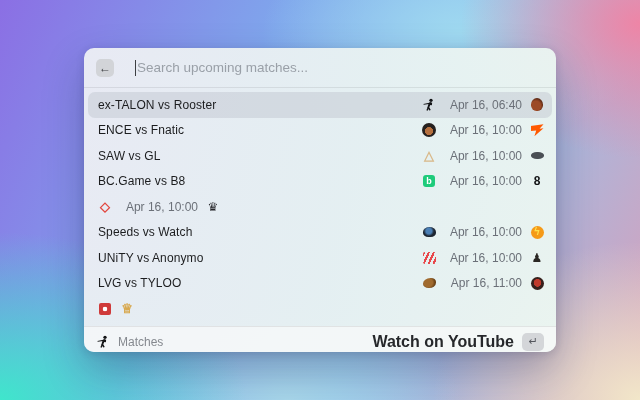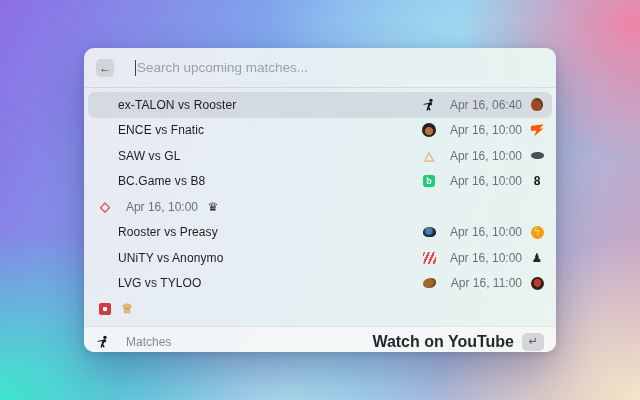--- a/index.html
+++ b/index.html
@@ -37,31 +37,31 @@
     flex:1; border:none; outline:none; background:transparent;
     font-family:"Liberation Sans", sans-serif; font-size:13.5px; color:#2a2c30;
   }
   .search-input::placeholder { color:#9aa0a8; }
   .list { flex:1; padding:4px; display:flex; flex-direction:column; }
   .row {
     height:25.5px; display:flex; align-items:center; border-radius:7px;
     padding:0 8px 0 10px; flex:0 0 25.5px;
   }
   .row.selected { background:rgba(197,202,211,.55); }
-  .row-title { flex:1; font-size:12px; font-weight:500; color:#1c1d1f; letter-spacing:.1px; white-space:nowrap; overflow:hidden;margin-left:20px; }
+  .row-title { flex:1; font-size:12px; font-weight:500; color:#1c1d1f; letter-spacing:.1px; white-space:nowrap; overflow:hidden; }
   .row-right { display:flex; align-items:flex-end; gap:8px; }
   .logo { width:14px; height:14px; display:flex; align-items:center; justify-content:center; font-size:12px; line-height:1; flex:0 0 14px; }
   .logo .shape { display:block; }
   .row-time { font-size:12px; color:#6b7078; width:78px; text-align:right; }
   .footer {
     flex:0 0 31px; height:31px; display:flex; align-items:center;
     padding:0 12px; border-top:1px solid rgba(0,0,0,.08);
     background:rgba(250,251,251,.65);
   }
-  .footer-left { display:flex; align-items:center; gap:16px; flex:1; }
+  .footer-left { display:flex; align-items:center; gap:8px; flex:1; }
   .footer-left-label { font-size:12px; color:#85898f; }
   .footer-right { display:flex; align-items:center; gap:8px; }
   .footer-action-label { font-size:16px; font-weight:700; color:#26282b; }
   .key-cap {
     min-width:22px; height:18px; border-radius:5px; background:#d4d6d9;
     display:flex; align-items:center; justify-content:center;
     font-size:11px; color:#55585e; padding:0 4px;
   }
   .shooter-svg { width:14px; height:14px; fill:#141517; }
 </style>
@@ -141,21 +141,21 @@
             <span class="shape" style="color: rgb(226, 69, 62); font-size: 13px; font-weight: 700; display: flex; align-items: center; justify-content: center; line-height: 1;">◇</span>
           </span>
       <span class="row-time">Apr 16, 10:00</span>
       <span class="logo">
             <span class="shape" style="color: rgb(38, 38, 42); font-size: 12px; font-weight: 400; display: flex; align-items: center; justify-content: center; line-height: 1;">♛</span>
           </span>
     </span>
   </div>
 
   <div class="row">
-    <span class="row-title">Rooster vs Preasy</span>
+    <span class="row-title">Speeds vs Watch</span>
     <span class="row-right">
       <span class="logo">
             <span class="shape" style="width: 13px; height: 10px; background: radial-gradient(circle at 45% 40%, rgb(74, 127, 181) 0px, rgb(74, 127, 181) 30%, rgb(29, 37, 48) 55%); border-radius: 50% 50% 40% 40%;"></span>
           </span>
       <span class="row-time">Apr 16, 10:00</span>
       <span class="logo">
             <span class="shape" style="width: 13px; height: 13px; background: rgb(245, 154, 24); border-radius: 50%; color: rgb(255, 225, 77); font-size: 10px; font-weight: 700; display: flex; align-items: center; justify-content: center; line-height: 1;">ϟ</span>
           </span>
     </span>
   </div>

